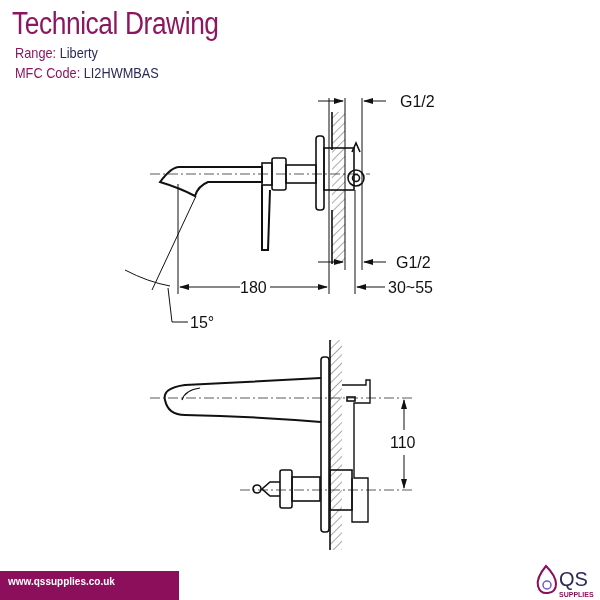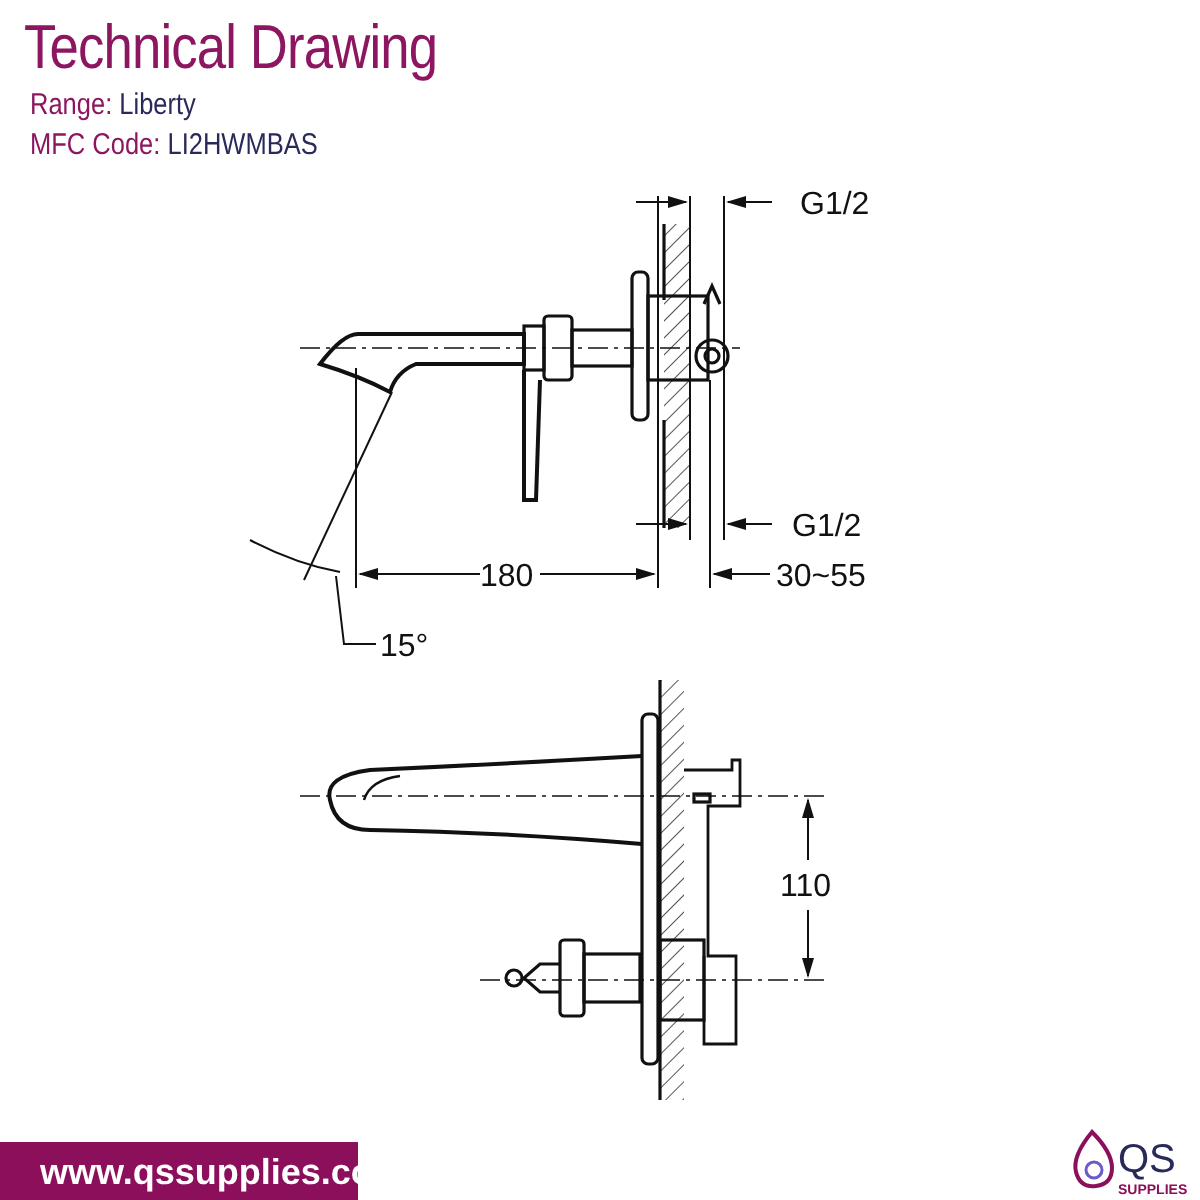--- a/index.html
+++ b/index.html
@@ -5,21 +5,21 @@
   html, body { margin:0; padding:0; background:#ffffff; }
   body { width:600px; height:600px; position:relative; overflow:hidden; font-family:"Liberation Sans", sans-serif; }
   .title { position:absolute; left:12px; top:6px; font-size:31px; color:#8c1660; font-family:"Liberation Sans", sans-serif; letter-spacing:-0.5px; transform:scaleX(0.85); transform-origin:left; }
   .meta-line { position:absolute; left:15px; font-size:15px; transform:scaleX(0.85); transform-origin:left; }
   .meta-line .lbl { color:#8c1660; }
   .meta-line .val { color:#2a2a5a; }
   .range { top:44px; }
   .mfc { top:64px; }
   .drawing { position:absolute; left:0; top:80px; width:600px; height:480px; }
   .footer-bar { position:absolute; left:0; top:571px; width:179px; height:29px; background:#8b0f5a; }
-  .footer-url { position:absolute; left:20px; top:5px; color:#ffffff; font-weight:bold; font-size:18px; }
+  .footer-url { position:absolute; left:8px; top:5px; color:#ffffff; font-weight:bold; font-size:10px; }
   .logo { position:absolute; left:532px; top:560px; width:68px; height:40px; }
 </style>
 </head>
 <body>
 
 <div class="title">Technical Drawing</div>
 <div class="meta-line range">
   <span class="lbl">Range:</span>
   <span class="val">Liberty</span>
 </div>

